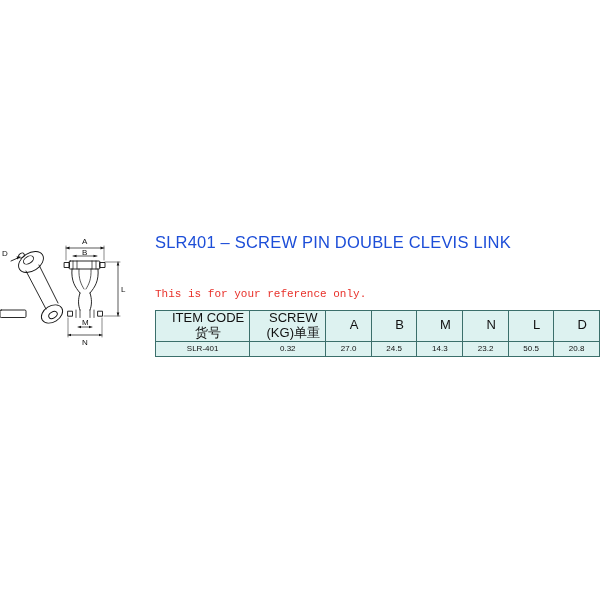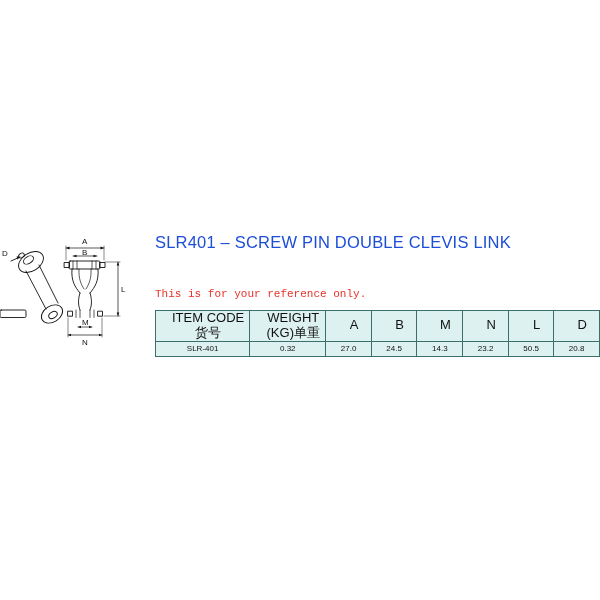--- a/index.html
+++ b/index.html
@@ -179,21 +179,21 @@
 
   <div id="spec-table-wrap">
     <table class="spec">
       <thead>
         <tr>
           <th class="col-code">
             <span class="l1">ITEM CODE</span>
             <span class="l2">货号</span>
           </th>
           <th class="col-wt">
-            <span class="l1">WEIGHT</span>
+            <span class="l1">SCREW</span>
             <span class="l2">(KG)单重</span>
           </th>
           <th class="col-dim">A</th>
           <th class="col-dim">B</th>
           <th class="col-dim">M</th>
           <th class="col-dim">N</th>
           <th class="col-dim">L</th>
           <th class="col-dim">D</th>
         </tr>
       </thead>

